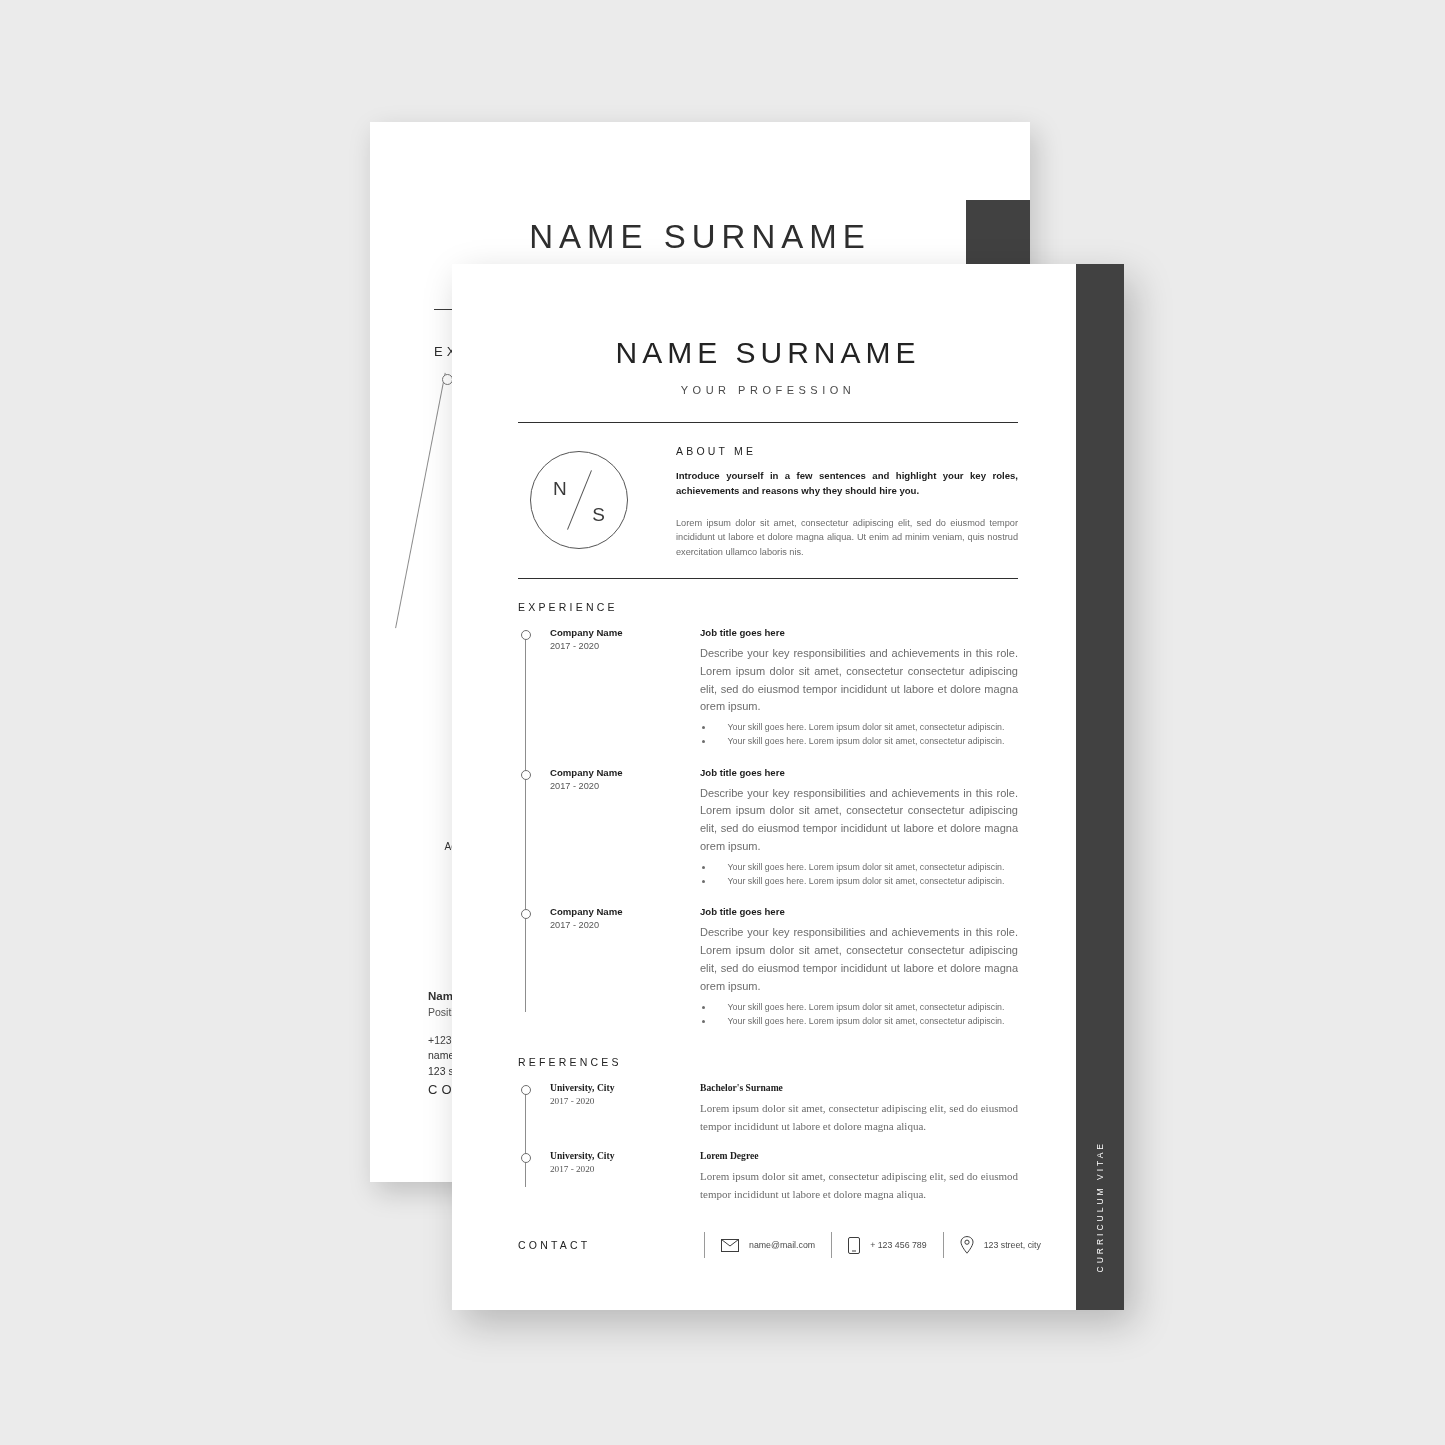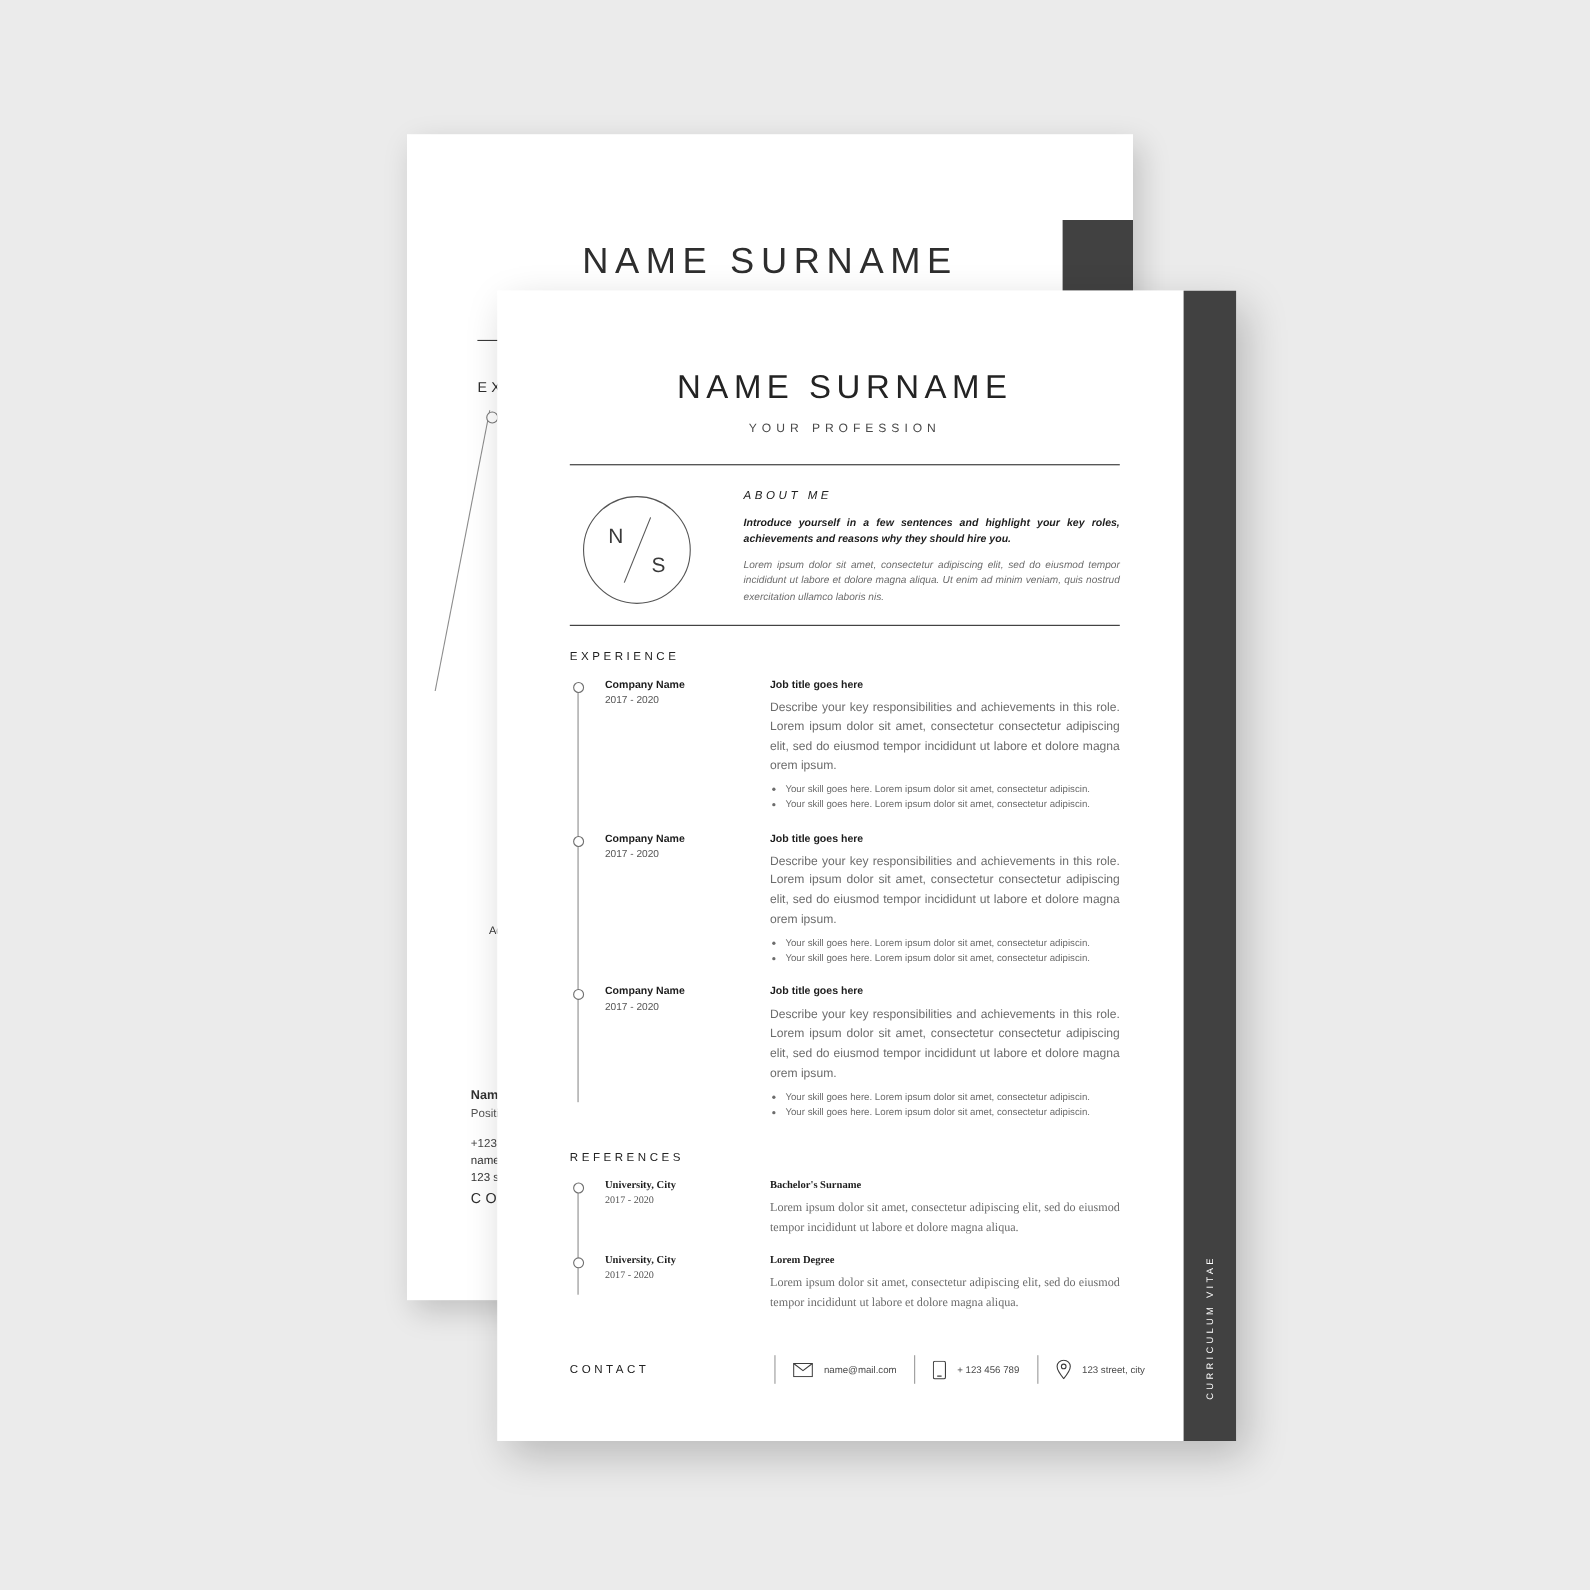--- a/index.html
+++ b/index.html
@@ -236,34 +236,34 @@
     font-size: 19px;
     color: #3a3a3a;
   }
   .monogram .ltr-s {
     position: absolute;
     right: 22px;
     bottom: 22px;
     font-size: 19px;
     color: #3a3a3a;
   }
-  .about-text { flex: 1; font-style: italic; }
+  .about-text { flex: 1; }
   .sec-label {
     font-size: 10.5px;
     letter-spacing: 3.2px;
     color: #222;
     margin-bottom: 12px;
   }
   .about-lead {
     font-size: 9.6px;
     font-weight: bold;
     color: #1d1d1d;
     line-height: 1.55;
     text-align: justify;
-    margin-bottom: 7px;
+    margin-bottom: 17px;
   }
   .about-body {
     font-size: 9.2px;
     color: #6c6c6c;
     line-height: 1.6;
     text-align: justify;
   }
   .f-rule2 {
     border-top: 1px solid #2f2f2f;
   }
@@ -333,20 +333,21 @@
     text-align: justify;
   }
   .tl-bullets {
     margin: 4px 0 0 0;
     padding-left: 14px;
   }
   .tl-bullets li {
     font-size: 8.8px;
     color: #6c6c6c;
     line-height: 1.62;
+    text-align: center;
   }
 
   .edu-item { margin-bottom: 14px; font-family: Liberation Serif, serif; }
 
   
   .contact {
     position: absolute;
     left: 66px;
     right: 72px;
     bottom: 52px;

